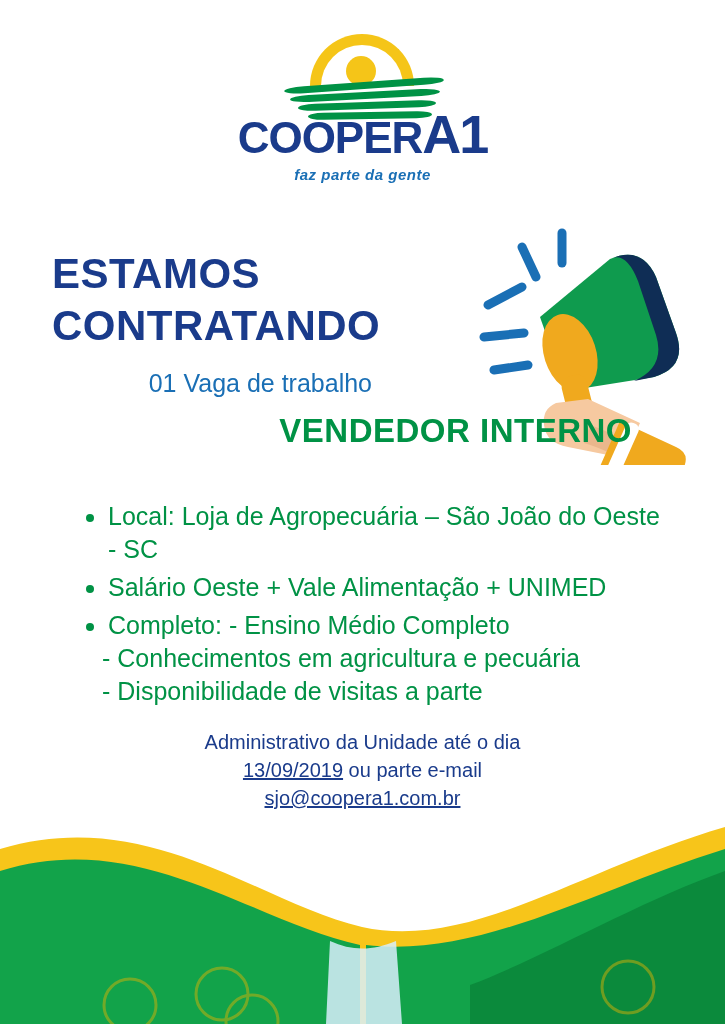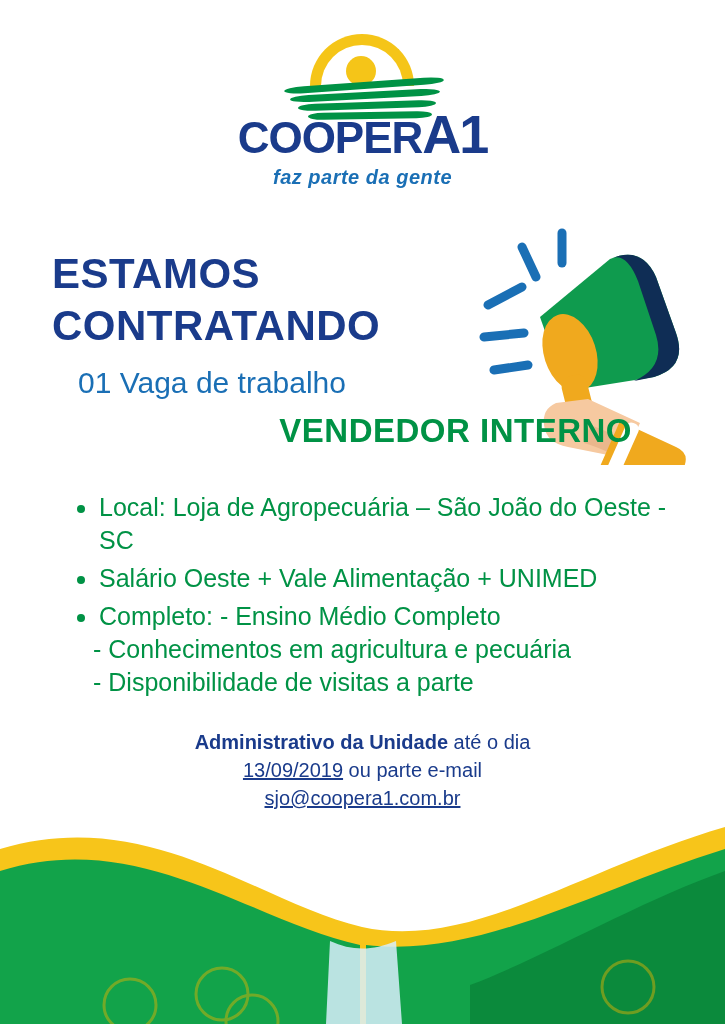--- a/index.html
+++ b/index.html
@@ -90,21 +90,21 @@
     color: #1a3b8b;
     font-size: 54px;
     letter-spacing: -2px;
   }
   .logo-tag {
     position: absolute;
     left: 0;
     top: 132px;
     width: 725px;
     text-align: center;
-    font-size: 20px;
+    font-size: 15px;
     font-style: italic;
     font-weight: bold;
     color: #1a6fb5;
     letter-spacing: 0.5px;
   }
 
   
   .headline {
     position: absolute;
     top: 248px;
@@ -115,23 +115,23 @@
     font-size: 42px;
     font-weight: bold;
     line-height: 52px;
     letter-spacing: 0.5px;
   }
   .subhead {
     position: absolute;
     top: 368px;
     left: 52px;
     width: 320px;
-    text-align: center;
+    text-align: right;
     color: #1a6fb5;
-    font-size: 30px;
+    font-size: 25px;
     line-height: 30px;
   }
   .jobtitle {
     position: absolute;
     top: 412px;
     left: 52px;
     width: 580px;
     text-align: right;
     color: #009245;
     font-size: 33px;
@@ -152,21 +152,21 @@
   .bullets {
     position: absolute;
     top: 482px;
     left: 62px;
     width: 620px;
     color: #009245;
     font-size: 25px;
     line-height: 33px;
   }
   .bullets ul {
-    margin: 9px;
+    margin: 18px;
     padding: 0 0 0 28px;
     list-style: disc;
   }
   .bullets li {
     margin-bottom: 5px;
   }
   .bullets li .sub {
     display: block;
     margin-left: -6px;
   }
@@ -175,21 +175,21 @@
   .footer-info {
     position: absolute;
     top: 728px;
     left: 0;
     width: 725px;
     text-align: center;
     color: #1a3b8b;
     font-size: 20px;
     line-height: 28px;
   }
-  .footer-info .bold { font-weight: bold; }
+  .footer-info .bold { font-weight: normal; }
   .footer-info .und { text-decoration: underline; }
   .footer-info a {
     color: #1a3b8b;
     text-decoration: underline;
   }
 
   
   .waves {
     position: absolute;
     left: 0;

